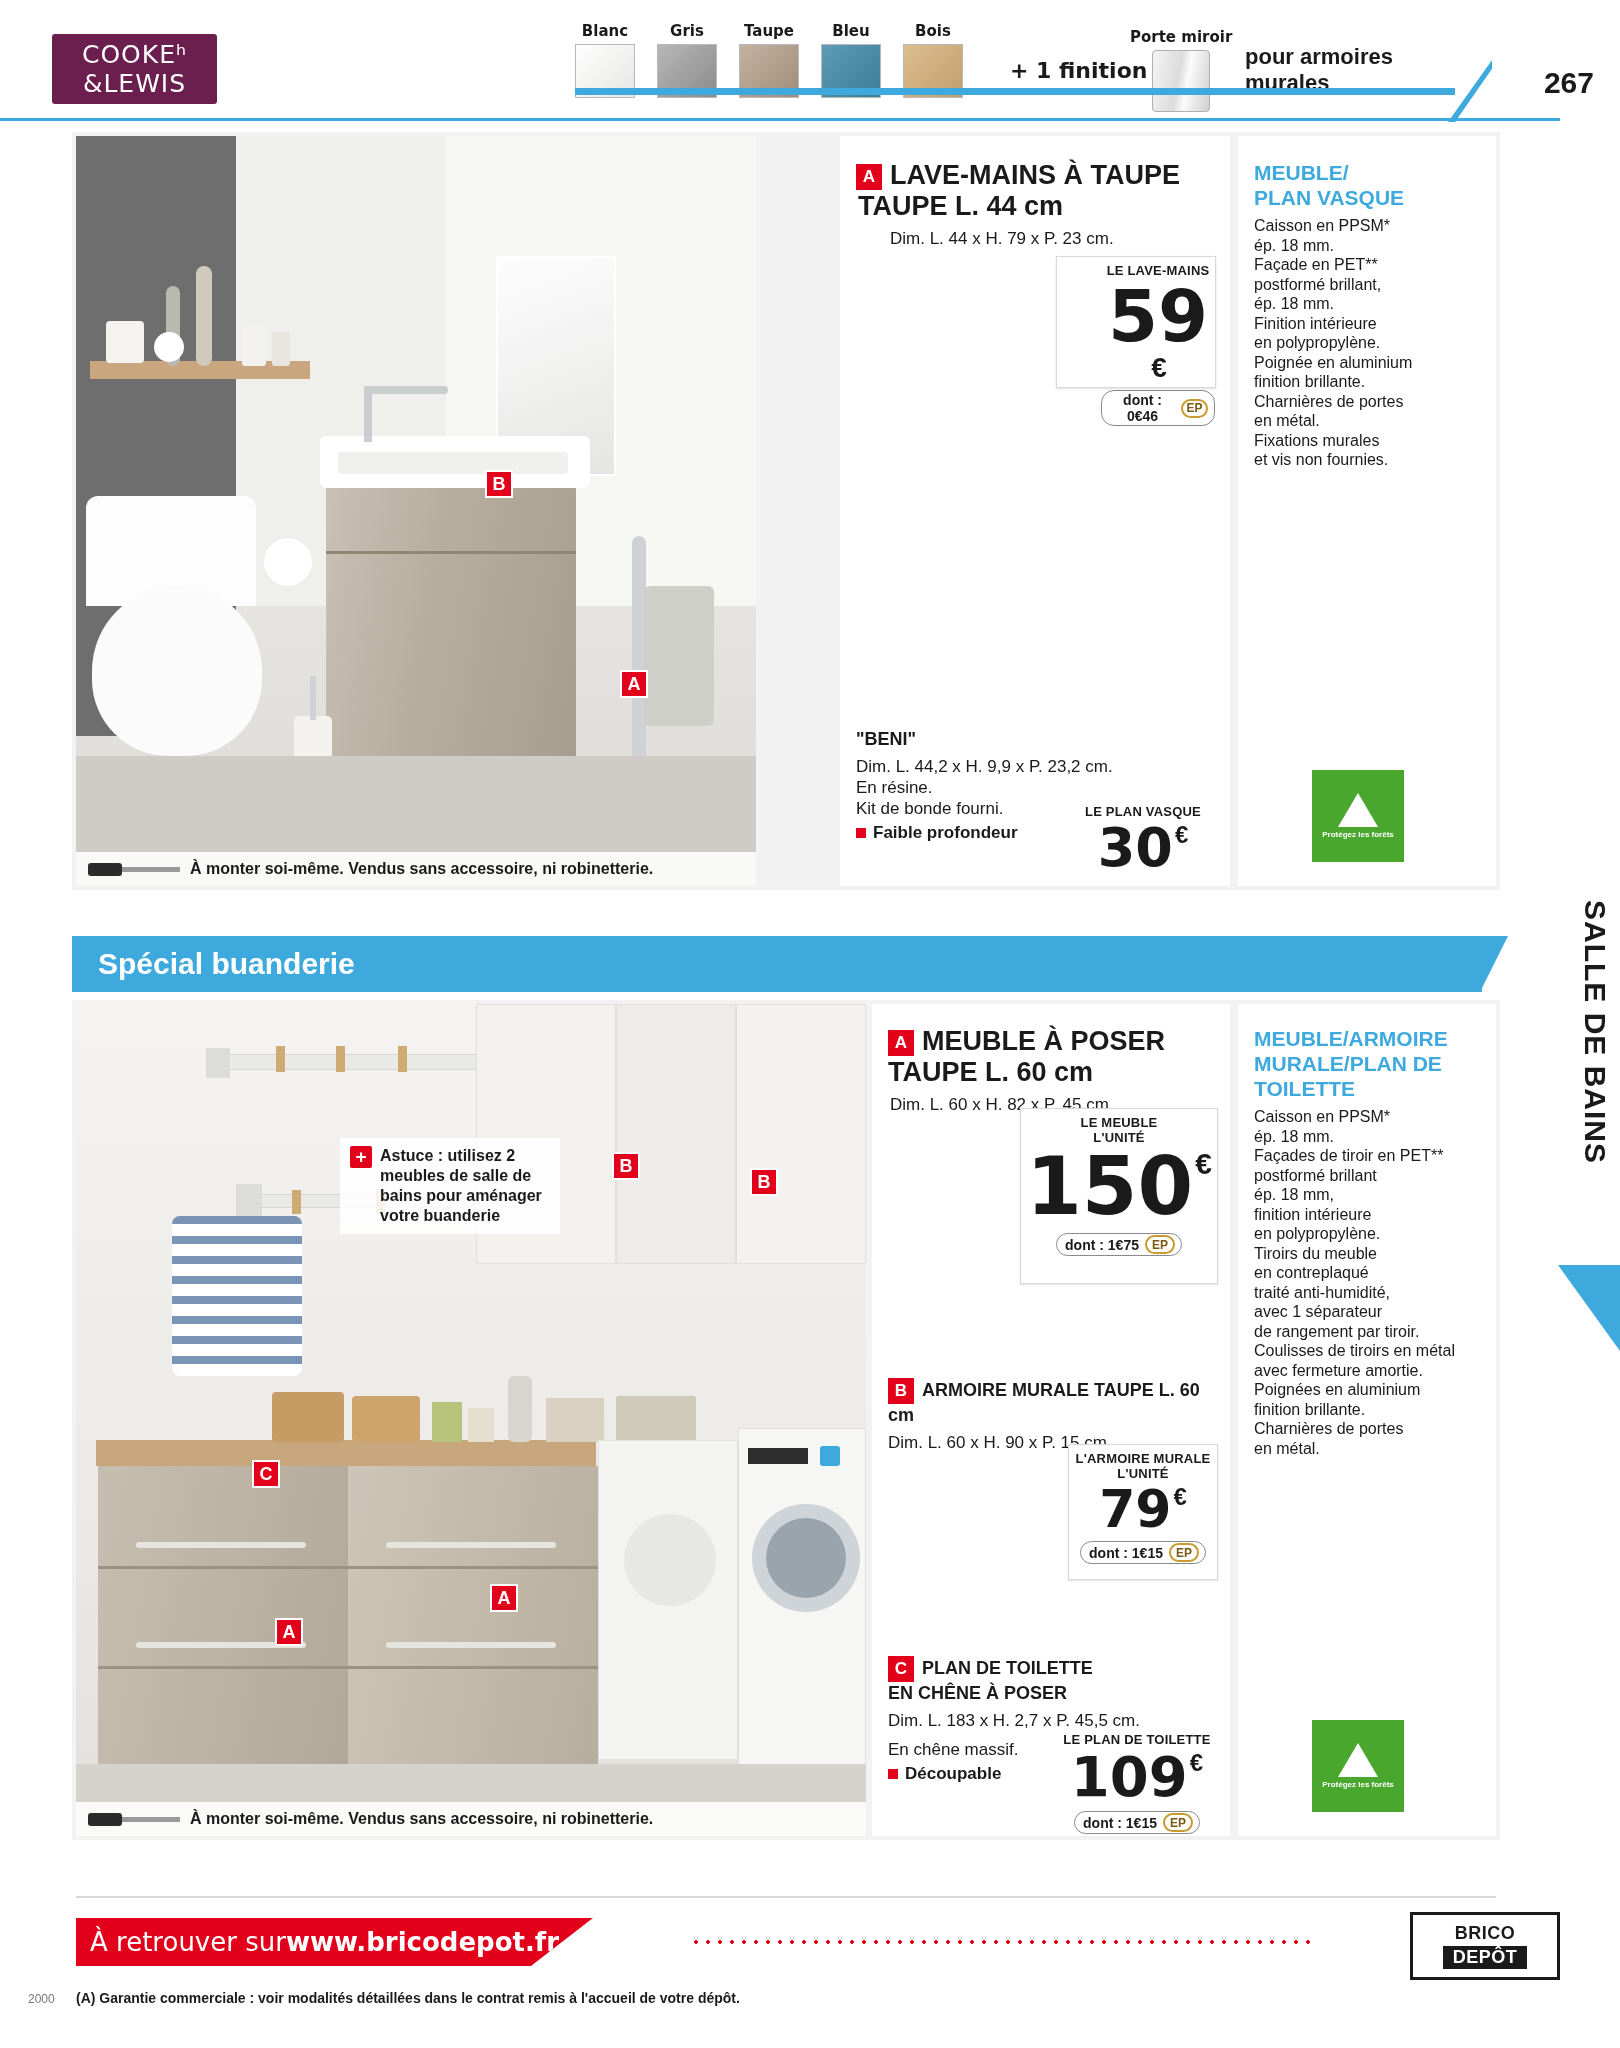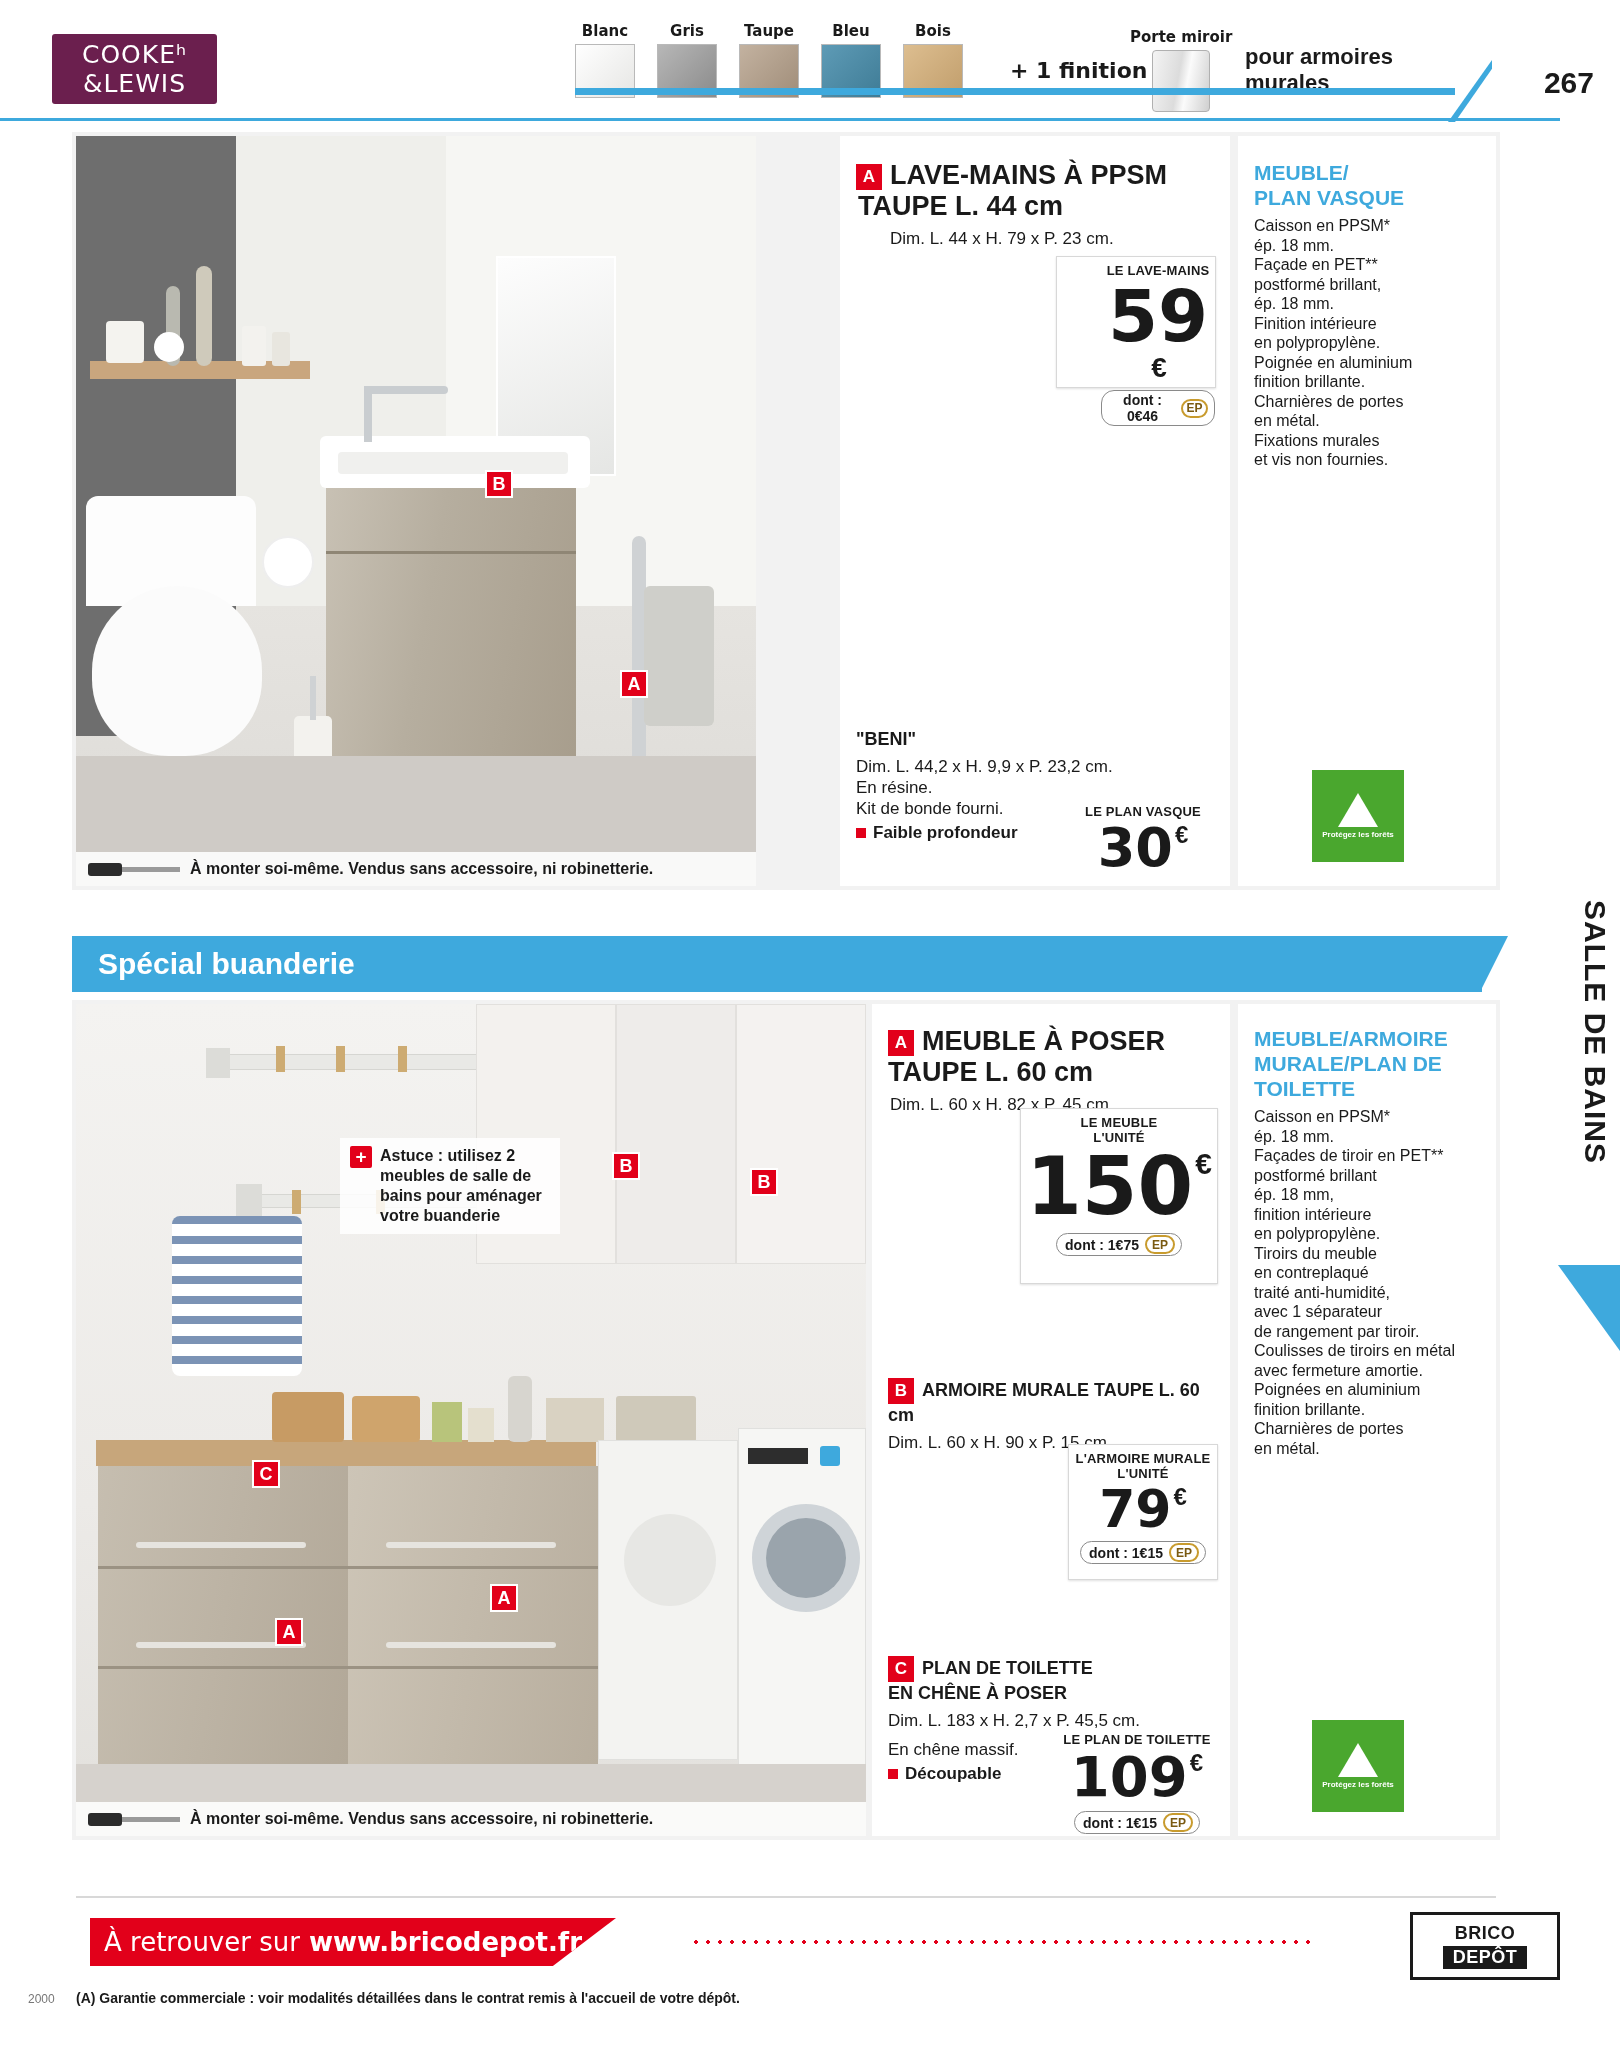--- a/index.html
+++ b/index.html
@@ -182,26 +182,25 @@
   }
   .astuce .plus {
     width:22px;height:22px;background:#e2001a;color:#fff;flex:none;
     display:flex;align-items:center;justify-content:center;font-size:19px;font-weight:bold;
     border-radius:2px;
   }
 
   
   .footer-rule { position:absolute; left:76px; top:1896px; width:1420px; height:2px; background:#d8d8d8; }
   .foot-red {
-    position:absolute; left:90px; top:1918px; height:48px;
+    position:absolute; left:76px; top:1918px; height:48px;
     background:#e2001a; color:#fff; display:flex; align-items:center;
     padding:0 34px 0 14px; font-size:26px; font-weight:bold;
     clip-path:polygon(0 0,100% 0,88% 100%,0 100%);
     font-family:"DejaVu Sans", sans-serif;
-    gap:9px;
   }
   .foot-red .plain { font-weight:normal; }
   .dots {
     position:absolute; left:690px; top:1940px; width:620px; height:4px;
     background-image:radial-gradient(circle, #e2001a 1.6px, transparent 1.7px);
     background-size:12px 4px;
   }
   .bd-logo {
     position:absolute; right:60px; top:1912px; width:150px; height:68px;
     border:3px solid #1a1a1a; background:#fff;
@@ -319,21 +318,21 @@
   </div>
 </div>
 
 <div class="badge" style="left:620px; top:670px;">A</div>
 <div class="badge" style="left:485px; top:470px;">B</div>
 
 <div class="panel" style="left:840px; top:136px; width:390px; height:750px; background:#fff;"></div>
 
 <div style="position:absolute; left:856px; top:160px; width:360px;">
   <div class="prod-title">
-    <span class="badge-sm">A</span><span>LAVE-MAINS À PPSM</span>
+    <span class="badge-sm">A</span><span>LAVE-MAINS À TAUPE</span>
   </div>
   <div class="prod-title-2" style="margin-left:2px;">TAUPE L. 44 cm</div>
   <div class="prod-dim" style="margin-left:34px;">Dim. L. 44 x H. 79 x P. 23 cm.</div>
 </div>
 
 <div class="price-box" style="left:1056px; top:256px; width:160px; height:132px;padding-left:44px;">
   <div class="price-head">LE LAVE-MAINS</div>
   <div style="margin-top:2px;">
     <span class="price-main" style="font-size:72px;">59</span><span class="euro">€</span>
   </div>

